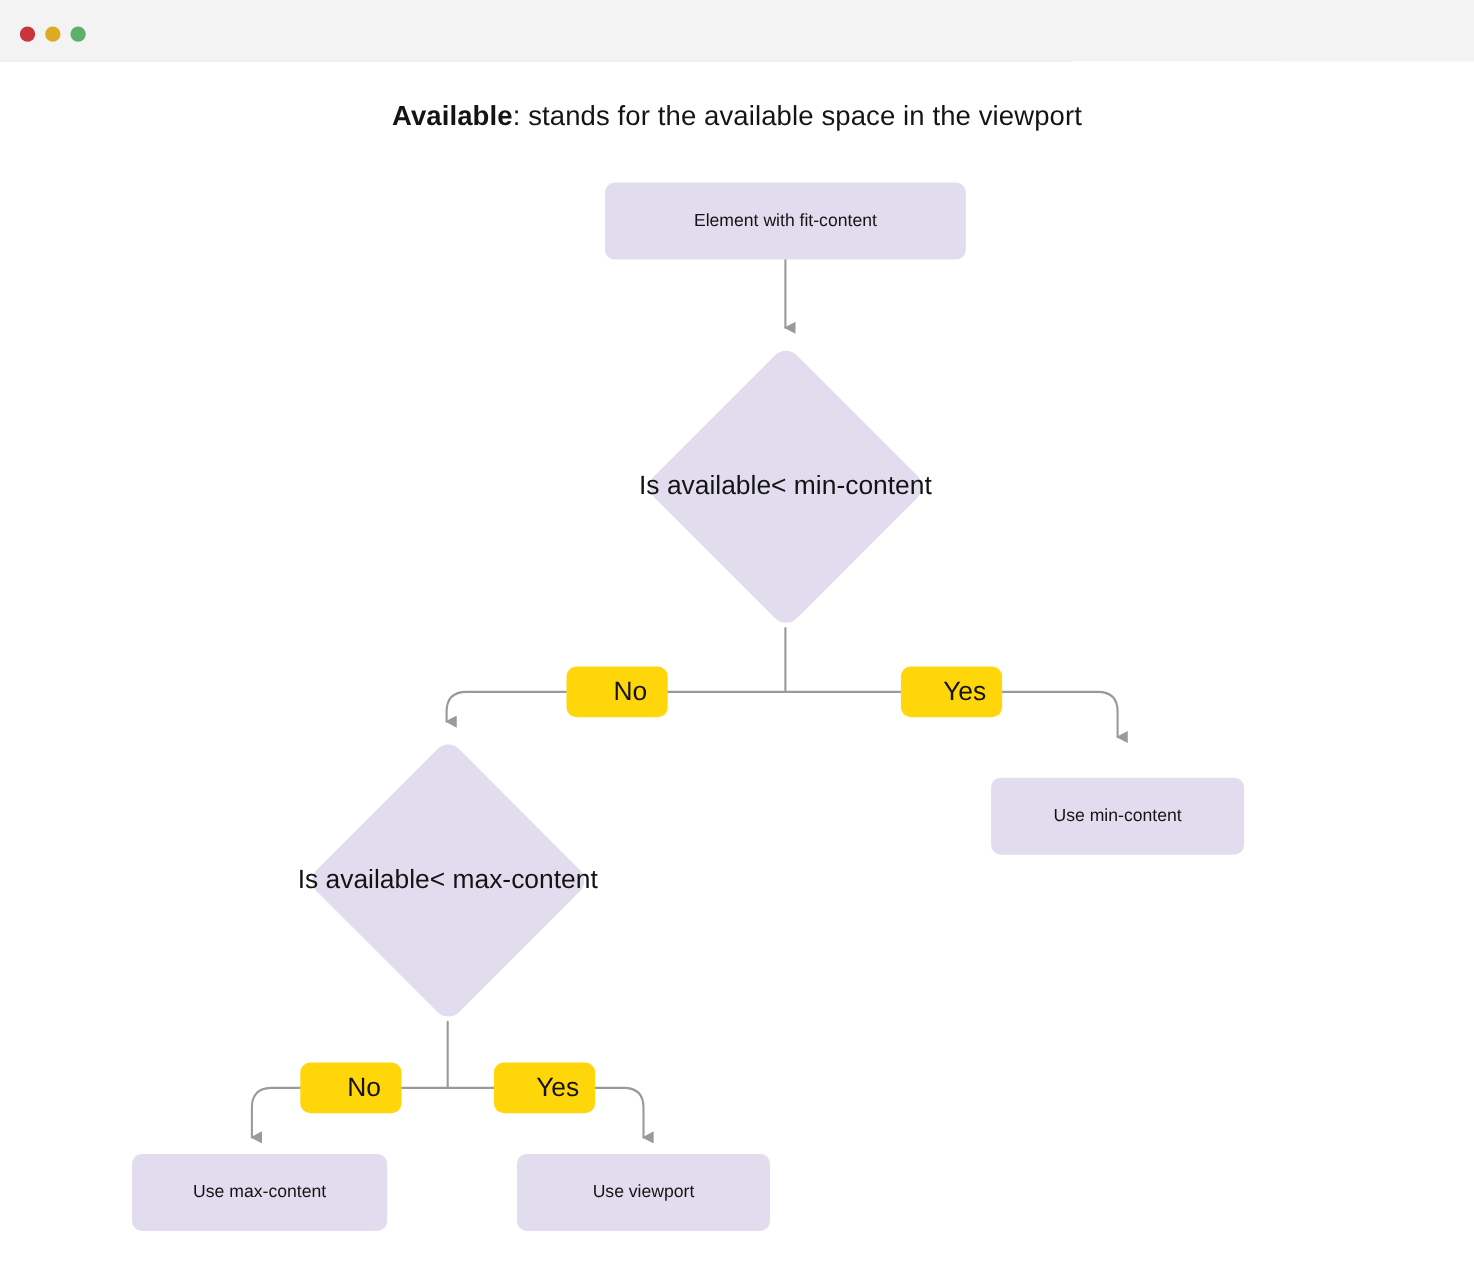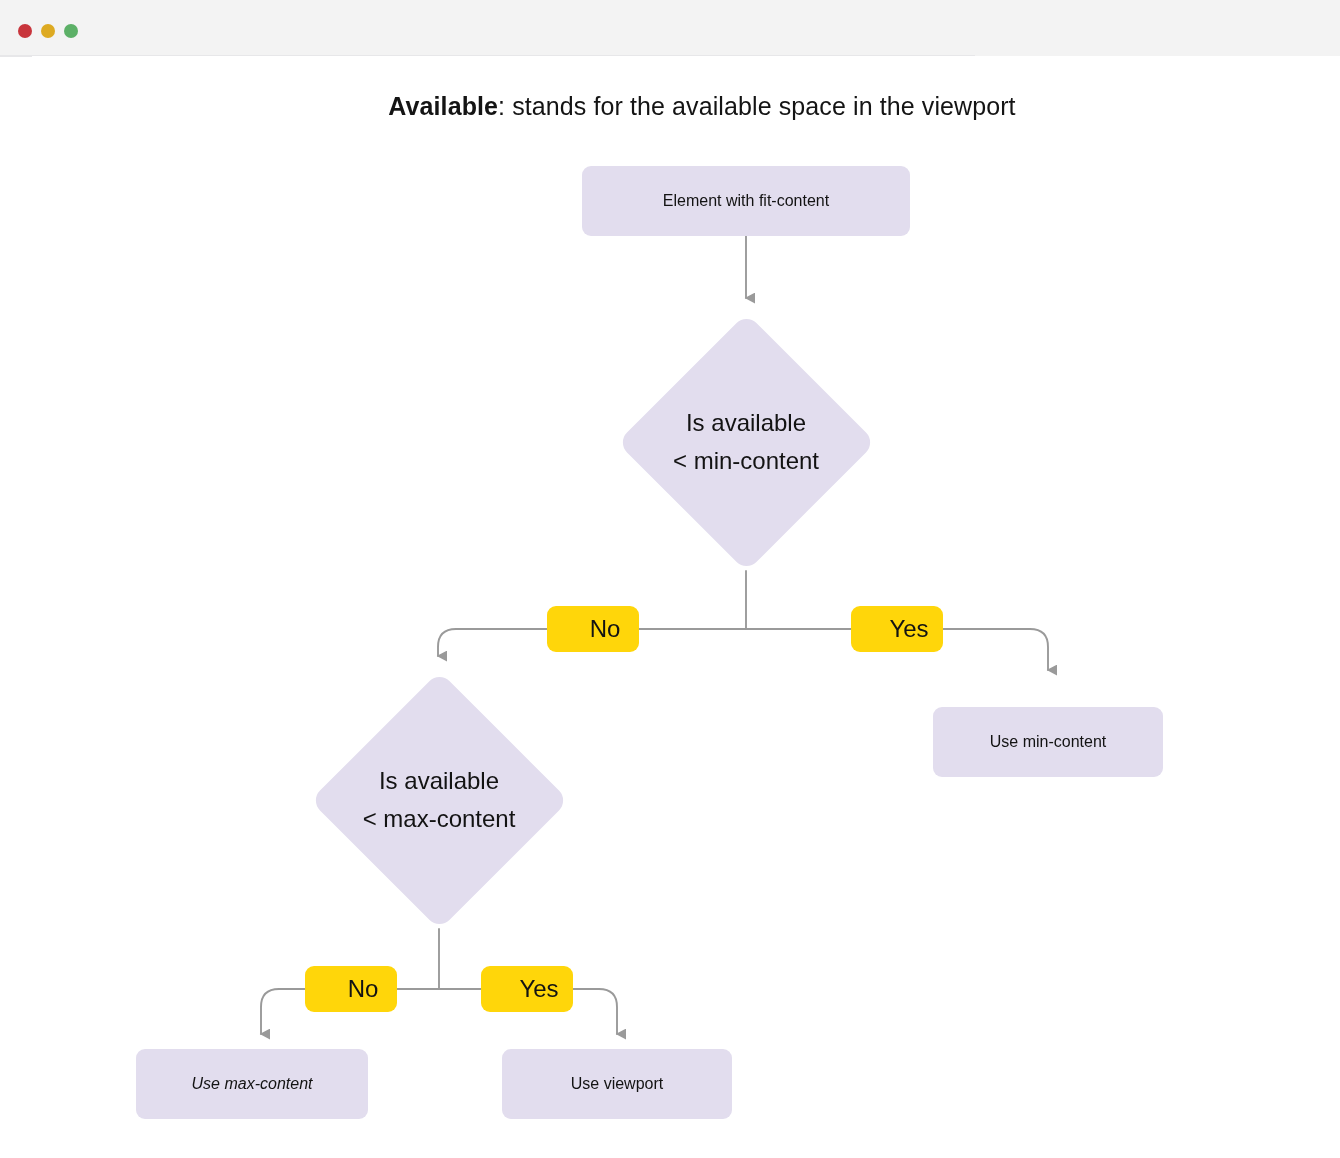--- a/index.html
+++ b/index.html
@@ -41,21 +41,20 @@
   #dot-min     { left: 41px; background: #ddaa22; }
   #dot-max     { left: 64px; background: #5cb067; }
 
   
   #canvas {
     position: absolute;
     left: 0; top: 56px;
     width: 1164px;
     height: 1102px;
     background: #ffffff;
-    margin-left: 32px;
   }
 
   #caption {
     position: absolute;
     left: 0;
     top: 36px;
     width: 1340px;
     text-align: center;
     font-size: 25px;
     color: #141414;
@@ -109,39 +108,39 @@
     background: #e2ddee;
     border-radius: 14px;
     transform: rotate(45deg);
   }
   .diamond-label {
     position: absolute;
     left: 0; top: 0;
     width: 100%;
     height: 100%;
     display: flex;
-    flex-direction: column;
+    flex-direction: row;
     align-items: center;
     justify-content: center;
     font-size: 24px;
     color: #131313;
     line-height: 1.6;
     white-space: nowrap;
   }
 
   
   #n-root        { left: 550px;  top: 110px;  width: 328px; height: 70px; }
   #d-min         { left: 585px;  top: 257px;  width: 258px; height: 258px; }
   #p-min-no      { left: 515px;  top: 550px;  width: 92px;  height: 46px; }
   #p-min-yes     { left: 819px;  top: 550px;  width: 92px;  height: 46px; }
   #n-use-min     { left: 901px;  top: 651px;  width: 230px; height: 70px; }
   #d-max         { left: 278px;  top: 615px;  width: 258px; height: 258px; }
   #p-max-no      { left: 273px;  top: 910px;  width: 92px;  height: 46px; }
   #p-max-yes     { left: 449px;  top: 910px;  width: 92px;  height: 46px; }
-  #n-use-max     { left: 104px;  top: 993px;  width: 232px; height: 70px; font-style: italic; }
+  #n-use-max     { left: 120px;  top: 993px;  width: 232px; height: 70px; }
   #n-use-avail   { left: 470px;  top: 993px;  width: 230px; height: 70px; }
 </style>
 </head>
 <body>
 
 <div id="titlebar">
   <span class="dot" id="dot-close"></span>
   <span class="dot" id="dot-min"></span>
   <span class="dot" id="dot-max"></span>
 </div>

